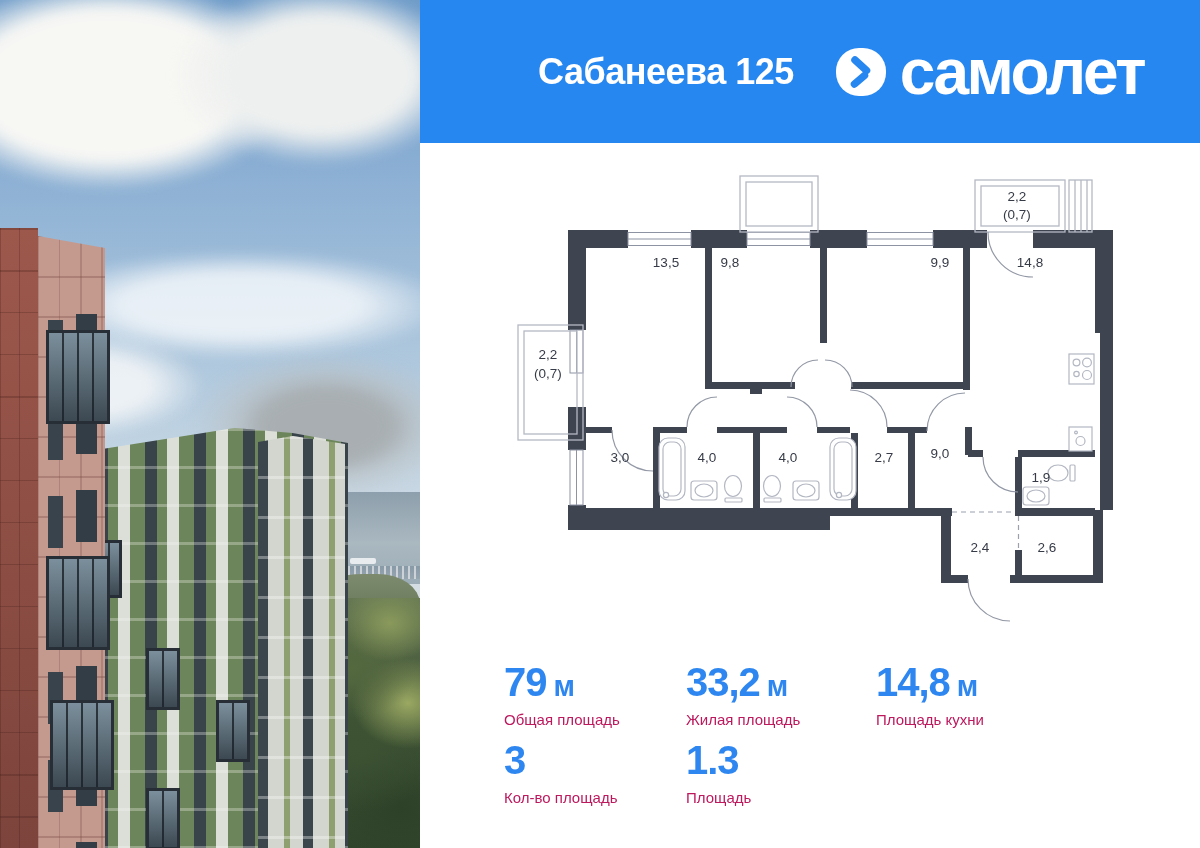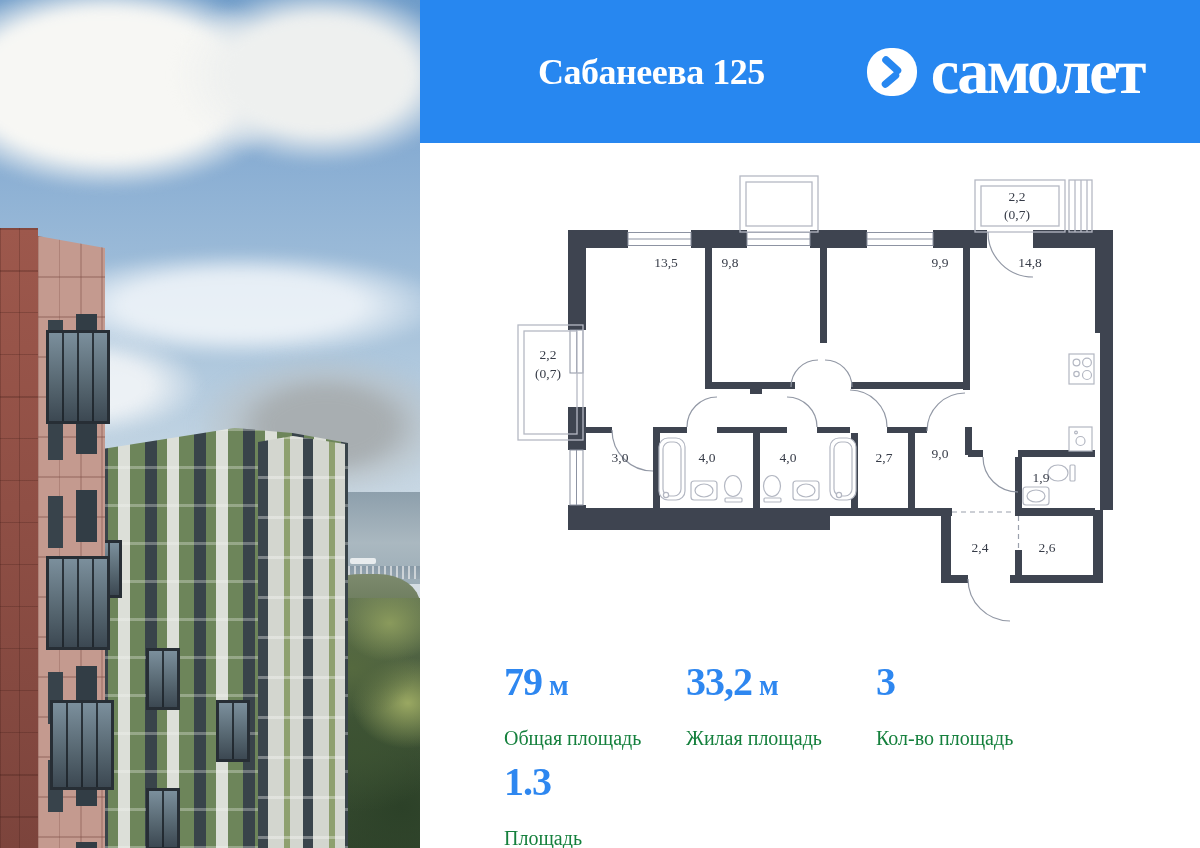--- a/index.html
+++ b/index.html
@@ -1,17 +1,17 @@
 <!DOCTYPE html>
 <html><head>
 <meta charset="utf-8">
 <style>
   html,body{margin:0;padding:0;}
   .page{width:1200px;height:848px;display:flex;overflow:hidden;background:#fff;
-        font-family:Liberation Serif, serif;position:relative;}
+        font-family:Liberation Sans, sans-serif;position:relative;}
 
   
   .photo{width:420px;height:848px;position:relative;overflow:hidden;flex:0 0 420px;}
   .photo *{position:absolute;}
   .sky{inset:0;background:linear-gradient(180deg,#6f9cc9 0%,#85abd2 16%,#a3c0da 36%,#c3d5e3 54%,#d6dee4 70%,#cfd8de 100%);}
   .cloud{border-radius:50%;filter:blur(6px);}
   .c1{left:-90px;top:-50px;width:440px;height:270px;background:radial-gradient(55% 50% at 45% 50%,#f7f7f4 0 55%,rgba(247,247,244,0) 78%);}
   .c2{left:150px;top:-40px;width:340px;height:230px;background:radial-gradient(55% 50% at 50% 50%,#eef0ef 0 50%,rgba(238,240,239,0) 78%);}
   .c3{left:20px;top:230px;width:440px;height:150px;background:radial-gradient(60% 45% at 50% 50%,rgba(255,255,255,.75) 0 45%,rgba(255,255,255,0) 80%);}
   .c4{left:-60px;top:320px;width:280px;height:130px;background:radial-gradient(55% 50% at 50% 50%,rgba(250,250,250,.8) 0 45%,rgba(250,250,250,0) 80%);}
@@ -72,21 +72,21 @@
   .brand-text{color:#fff;font-size:64px;font-weight:700;letter-spacing:-2.5px;line-height:1;}
 
   .plan-wrap{position:absolute;left:80px;top:155px;width:622px;height:482px;}
   .plan-wrap svg{display:block;}
   .room-label{font-size:13.5px;fill:#363b47;}
 
   .stats{position:absolute;left:84px;top:662px;display:grid;
         grid-template-columns:182px 190px 220px;row-gap:12px;}
   .stat-value{font-size:40px;line-height:1;font-weight:700;color:#2e87f0;letter-spacing:-1px;}
   .stat-value .unit{font-size:29px;font-weight:700;margin-left:7px;}
-  .stat-label{margin-top:25px;font-size:20px;color:#15803d;}
+  .stat-label{margin-top:9px;font-size:15px;color:#be185d;}
 </style>
 </head>
 <body>
 
 <div class="page">
 
   <div class="photo">
     <div class="sky"></div>
     <div class="cloud c1"></div>
     <div class="cloud c2"></div>
@@ -269,20 +269,24 @@
     <div class="stats">
       <div class="stat">
         <div class="stat-value"><span>79</span><span class="unit">м</span></div>
         <div class="stat-label">Общая площадь</div>
       </div>
       <div class="stat">
         <div class="stat-value"><span>33,2</span><span class="unit">м</span></div>
         <div class="stat-label">Жилая площадь</div>
       </div>
       <div class="stat">
+        <div class="stat-value"><span>14,8</span><span class="unit">м</span></div>
+        <div class="stat-label">Площадь кухни</div>
+      </div>
+      <div class="stat">
         <div class="stat-value"><span>3</span><span class="unit"></span></div>
         <div class="stat-label">Кол-во площадь</div>
       </div>
       <div class="stat">
         <div class="stat-value"><span>1.3</span><span class="unit"></span></div>
         <div class="stat-label">Площадь</div>
       </div>
     </div>
 
   </div>

